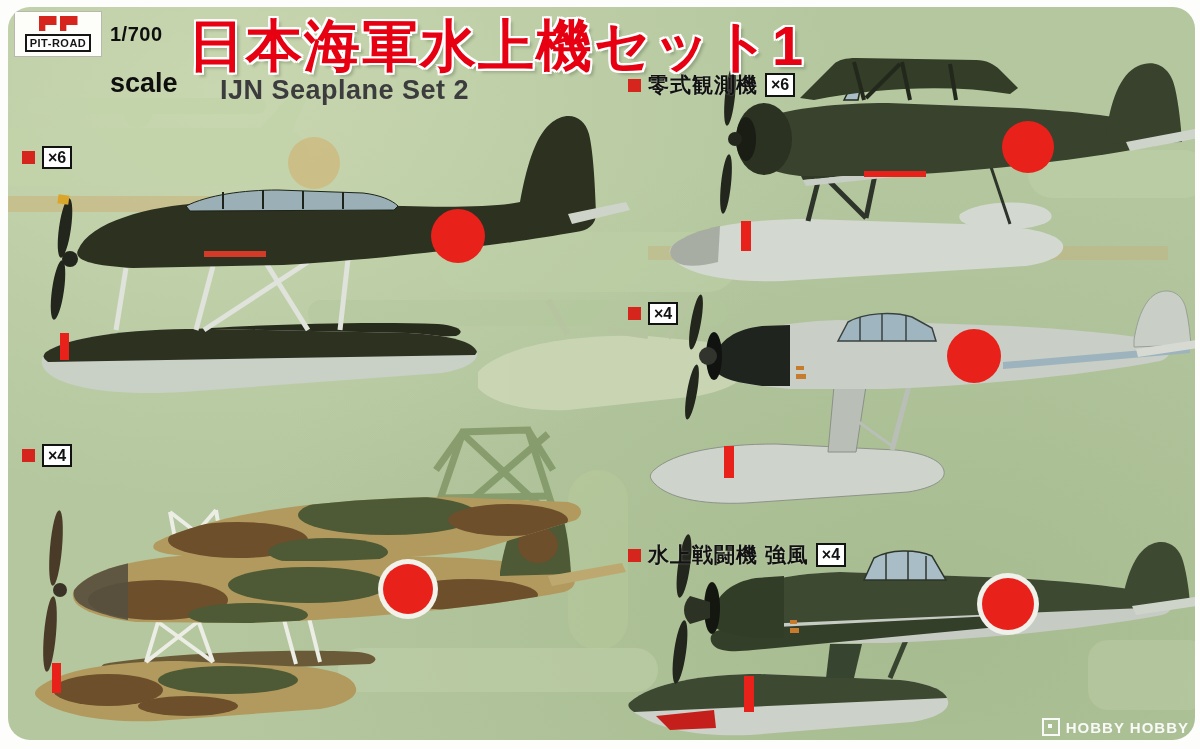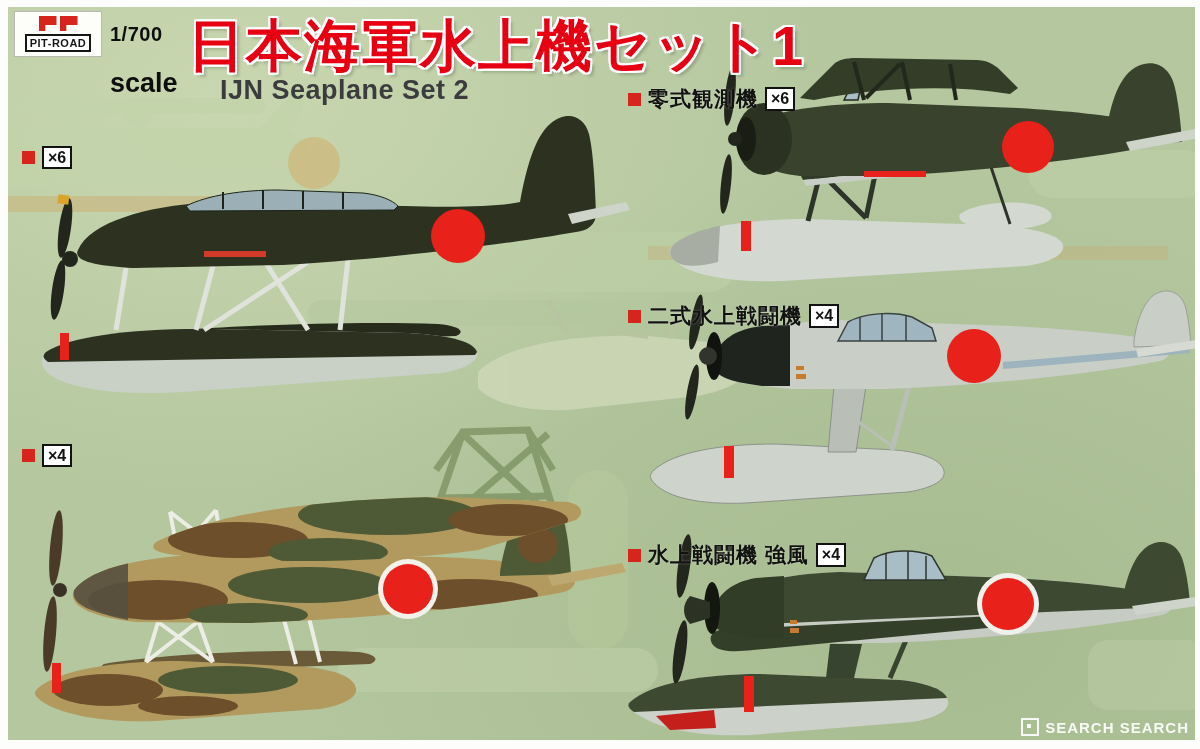--- a/index.html
+++ b/index.html
@@ -1,21 +1,21 @@
 <!DOCTYPE html>
 <html><head>
 <meta charset="utf-8">
 <style>
   html,body{margin:0;padding:0;background:#e9e9e9;font-family:"Liberation Sans","DejaVu Sans",sans-serif;}
   .stage{position:relative;width:1200px;height:749px;background:#fdfdfb;overflow:hidden;}
   .art{position:absolute;top:7px;left:8px;right:5px;bottom:9px;overflow:hidden;
        background:
          radial-gradient(ellipse at 18% 12%, #c9d7b0 0%, rgba(201,215,176,0) 45%),
          radial-gradient(ellipse at 78% 85%, #a7bb90 0%, rgba(167,187,144,0) 55%),
-         #b4c79f;}
+         #b4c79f; border-radius: 22px;}
   .art svg{position:absolute;inset:0;}
 
   
   .logo{position:absolute;left:6px;top:4px;width:88px;background:#fdfdf9;border:1px solid #b8b8b0;
         padding:4px 4px 4px 4px;box-sizing:border-box;text-align:center;}
   .logo .marks{display:flex;gap:3px;justify-content:center;}
   .logo .mark{width:18px;height:15px;background:#d6251d;
         clip-path:polygon(0 0,100% 0,100% 60%,38% 60%,38% 100%,0 100%);}
   .logo .logo-text{display:inline-block;margin-top:3px;border:2px solid #161616;background:#fff;
         color:#161616;font-weight:800;font-size:11px;letter-spacing:.5px;padding:1px 3px;line-height:1.1;}
@@ -272,39 +272,38 @@
       <div class="scale-num">1/700</div>
       <div class="scale-word">scale</div>
     </div>
     <div class="title-jp">日本海軍水上機セット1</div>
     <div class="title-en">IJN Seaplane Set 2</div>
 
     <div class="plane-label" style="left:14px;top:139px">
       <span class="bullet"></span>
       <span class="qty">×6</span>
     </div>
-    <div class="plane-label" style="left:620px;top:78px">
+    <div class="plane-label" style="left:620px;top:64px">
       <span class="bullet"></span>
       <span class="jp">零式観測機</span>
       <span class="qty">×6</span>
     </div>
     <div class="plane-label" style="left:620px;top:295px">
       <span class="bullet"></span>
-      <span class="jp">二式水上戦闘機</span>
       <span class="qty">×4</span>
     </div>
     <div class="plane-label" style="left:14px;top:437px">
       <span class="bullet"></span>
       <span class="qty">×4</span>
     </div>
     <div class="plane-label" style="left:620px;top:534px">
       <span class="bullet"></span>
       <span class="jp">水上戦闘機 強風</span>
       <span class="qty">×4</span>
     </div>
 
     <div class="watermark">
       <span class="wm-icon"></span>
-      <span>SEARCH SEARCH</span>
+      <span>HOBBY HOBBY</span>
     </div>
 
   </div>
 </div>
 
 </body></html>

